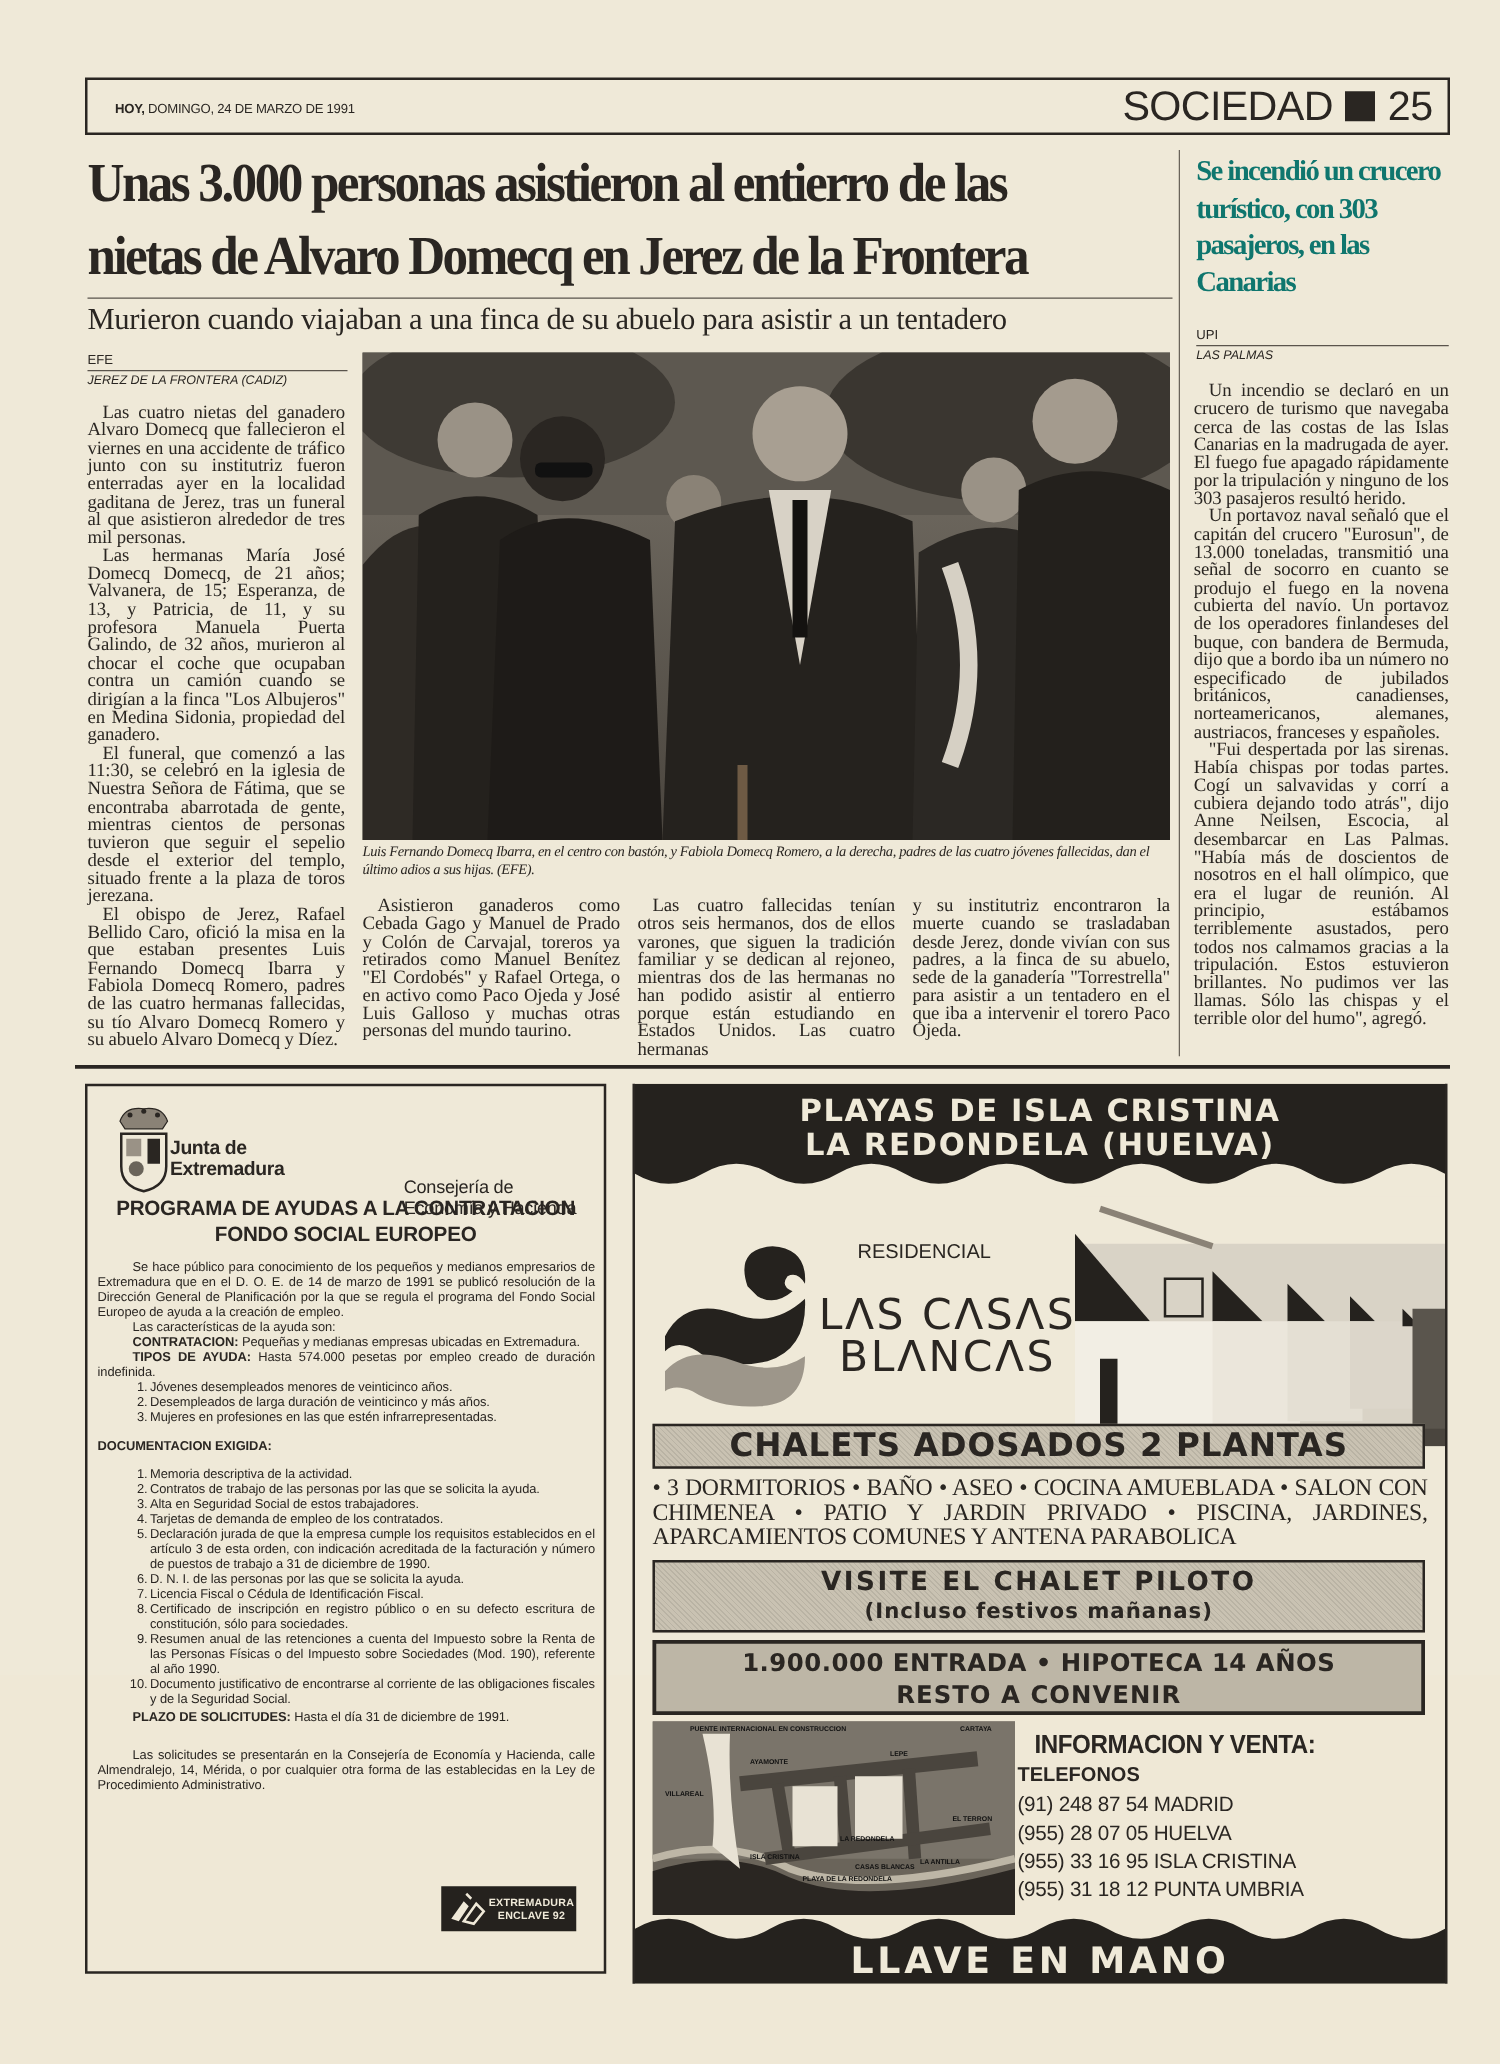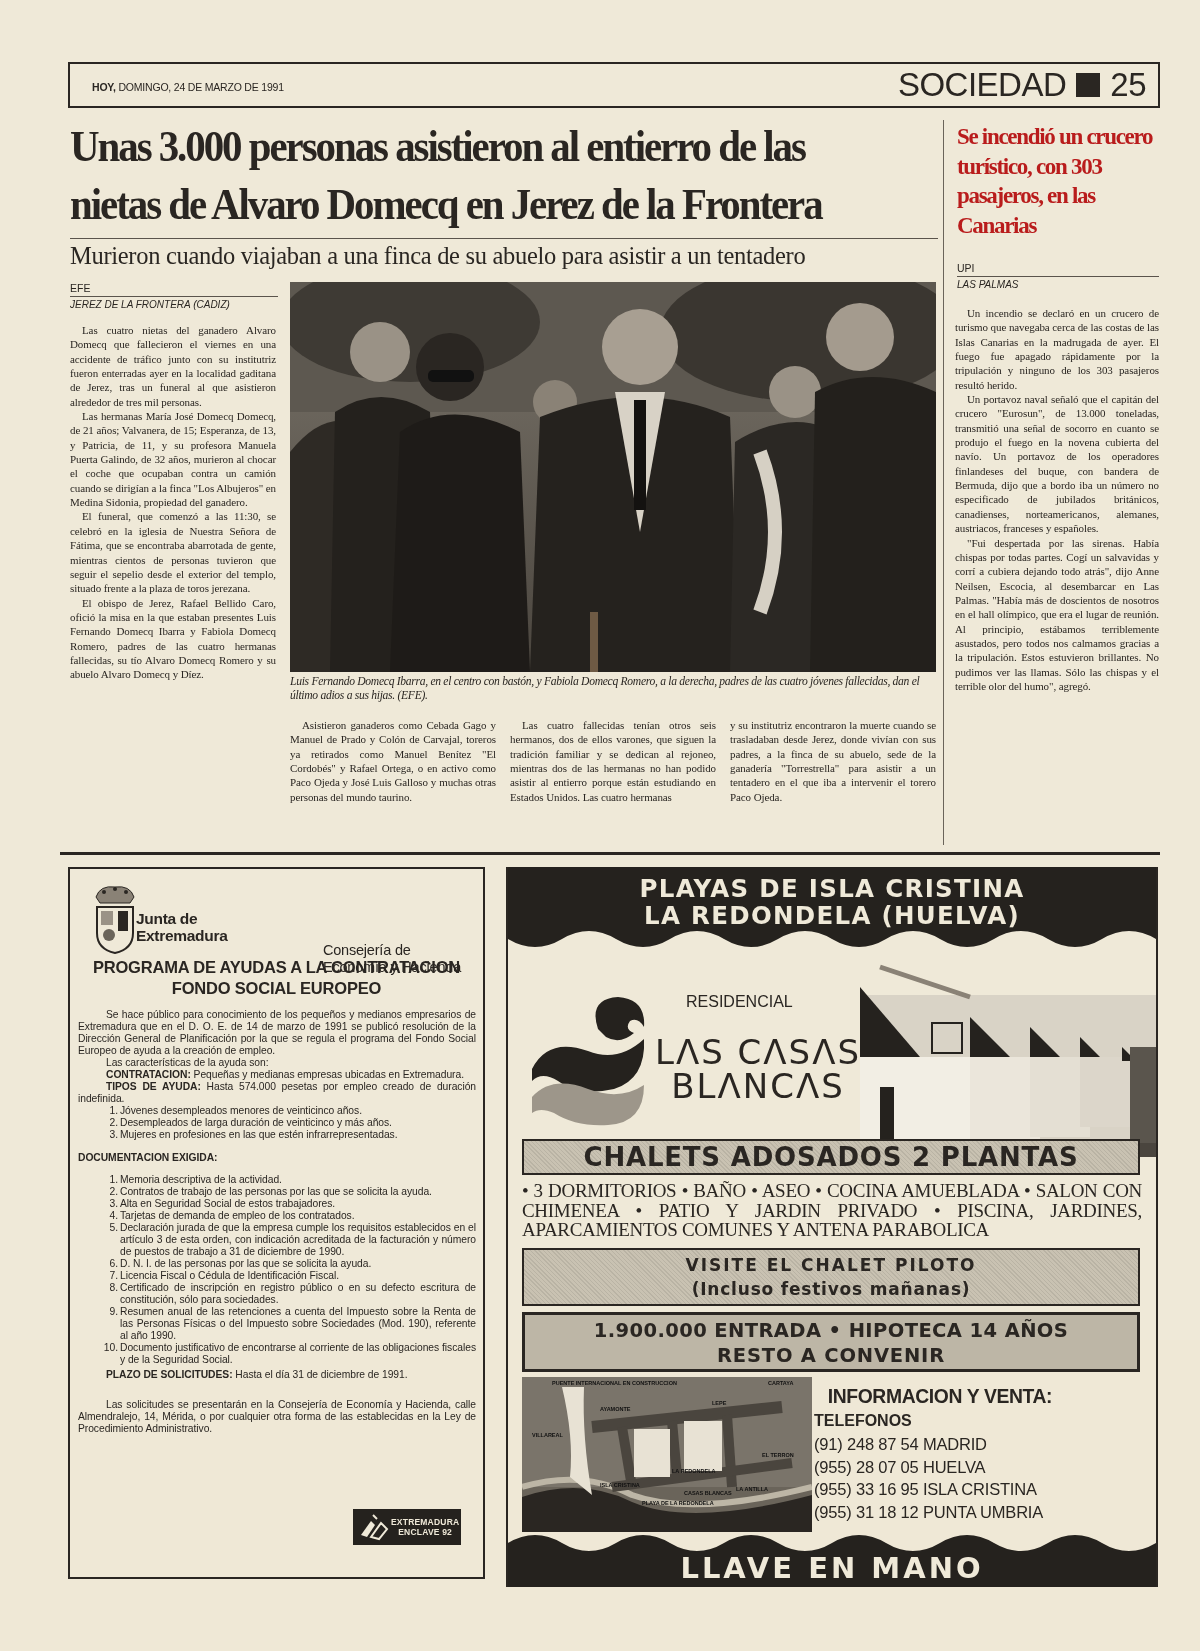--- a/index.html
+++ b/index.html
@@ -16,31 +16,31 @@
 
   
   .headline { position: absolute; left: 70px; top: 118px; width: 870px; font-family: "Liberation Serif", serif; font-weight: bold; font-size: 44px; line-height: 58px; letter-spacing: -2.2px; color: #2a2622; transform: scaleX(0.93); transform-origin: left top; }
   .headline-rule { position: absolute; left: 70px; top: 238px; width: 868px; height: 1px; background: #5a544c; }
   .subhead { position: absolute; left: 70px; top: 242px; font-size: 24.5px; color: #2a2622; letter-spacing: -0.3px; }
 
   
   .byline-agency { position: absolute; font-family: "Liberation Sans", sans-serif; font-size: 10.5px; color: #2a2622; }
   .byline-rule { position: absolute; height: 1px; background: #5a544c; }
   .byline-place { position: absolute; font-family: "Liberation Sans", sans-serif; font-style: italic; font-size: 10px; color: #2a2622; }
-  .col { position: absolute; font-size: 11px; line-height: 14.35px; text-align: justify; color: #2a2622; letter-spacing: -0.1px; }
+  .col { position: absolute; font-size: 15px; line-height: 14.35px; text-align: justify; color: #2a2622; letter-spacing: -0.1px; }
   .col p { text-indent: 12px; }
 
   
   .photo { position: absolute; left: 290px; top: 282px; width: 646px; height: 390px; overflow: hidden; background: #3a3631; }
   .photo svg { display: block; }
   .caption { position: absolute; left: 290px; top: 675px; width: 646px; font-style: italic; font-size: 11.6px; line-height: 14.2px; color: #2a2622; letter-spacing: -0.3px; }
 
   
   .right-rule-v { position: absolute; left: 943px; top: 120px; width: 1px; height: 725px; background: #6a645a; }
-  .side-headline { position: absolute; left: 957px; top: 122px; width: 200px; font-weight: bold; font-size: 23px; line-height: 29.5px; letter-spacing: -1.3px; color: #b91c1c; }
+  .side-headline { position: absolute; left: 957px; top: 122px; width: 200px; font-weight: bold; font-size: 23px; line-height: 29.5px; letter-spacing: -1.3px; color: #0f766e; }
 
   
   .hsep { position: absolute; left: 60px; top: 852px; width: 1100px; height: 3px; background: #2a2622; }
 
   
   .junta { position: absolute; left: 68px; top: 867px; width: 417px; height: 712px; border: 2px solid #2a2622; font-family: "Liberation Sans", sans-serif; color: #2a2622; }
   .junta .crest { position: absolute; left: 22px; top: 14px; width: 46px; height: 72px; }
   .junta .org { position: absolute; left: 66px; top: 41px; font-size: 15.5px; font-weight: bold; line-height: 17px; letter-spacing: -0.3px; }
   .junta .dept { position: absolute; right: 22px; top: 41px; font-size: 14.5px; line-height: 17px; letter-spacing: -0.2px; margin-top: 32px; }
   .junta .title { position: absolute; left: 0; top: 88px; width: 100%; text-align: center; font-size: 16.5px; font-weight: bold; line-height: 21px; letter-spacing: -0.2px; }
@@ -60,21 +60,21 @@
   .playas .banner-text { position: absolute; left: 0; top: 8px; width: 648px; text-align: center; font-family: "DejaVu Sans", sans-serif; font-weight: bold; color: #efe9d8; font-size: 24.5px; line-height: 27px; letter-spacing: 1.3px; }
   .playas .residencial { position: absolute; left: 178px; top: 126px; font-family: "Liberation Sans", sans-serif; font-size: 16px; letter-spacing: 0px; }
   .playas .brand { position: absolute; left: 147px; top: 168px; font-family: "DejaVu Sans", sans-serif; font-size: 34px; line-height: 34px; letter-spacing: 2px; text-align: center; font-weight: normal; }
   .playas .wave-logo { position: absolute; left: 20px; top: 122px; width: 130px; height: 140px; }
   .playas .houses { position: absolute; left: 352px; top: 90px; width: 296px; height: 200px; }
   .playas .chalets { position: absolute; left: 14px; top: 272px; width: 618px; height: 36px; border: 2px solid #2a2622; text-align: center; font-family: "DejaVu Sans", sans-serif; font-weight: bold; font-size: 26px; line-height: 32px; letter-spacing: 0.8px;
     background-color: #c9c2b2; background-image: repeating-linear-gradient(45deg, rgba(0,0,0,0.08) 0 1px, transparent 1px 3px); }
   .playas .features { position: absolute; left: 14px; top: 314px; width: 620px; font-family: "Liberation Serif", serif; font-size: 19px; line-height: 19.5px; text-align: justify; letter-spacing: -0.3px; }
   .playas .piloto { position: absolute; left: 14px; top: 381px; width: 618px; height: 58px; border: 2px solid #2a2622; text-align: center; font-family: "DejaVu Sans", sans-serif; font-weight: bold; line-height: 24px; padding-top: 3px;
     background-color: #c9c2b2; background-image: repeating-linear-gradient(45deg, rgba(0,0,0,0.08) 0 1px, transparent 1px 3px); }
-  .playas .piloto .l1 { font-size: 17px; letter-spacing: 2px; }
+  .playas .piloto .l1 { font-size: 21px; letter-spacing: 2px; }
   .playas .piloto .l2 { font-size: 17px; letter-spacing: 0.8px; }
   .playas .entrada { position: absolute; left: 14px; top: 445px; width: 618px; height: 60px; border: 3px solid #2a2622; text-align: center; font-family: "DejaVu Sans", sans-serif; font-weight: bold; line-height: 25px; padding-top: 3px; background: #bdb6a6; }
   .playas .entrada .l1 { font-size: 19.5px; letter-spacing: 0.4px; }
   .playas .entrada .l2 { font-size: 19.5px; letter-spacing: 0.8px; }
   .playas .map { position: absolute; left: 14px; top: 510px; width: 290px; height: 155px; }
   .playas .info { position: absolute; left: 306px; top: 516px; width: 342px; text-align: left; font-family: "Liberation Sans", sans-serif; }
   .playas .info .t1 { font-size: 21px; font-weight: bold; letter-spacing: -0.4px; line-height: 26px; transform: scaleX(0.92); }
   .playas .info .t2 { font-size: 16px; font-weight: bold; line-height: 24px; }
   .playas .info .ph { font-size: 16.5px; line-height: 22.5px; letter-spacing: -0.2px; }
   .playas .footer-wave { position: absolute; left: 0; top: 658px; width: 648px; height: 62px; }

